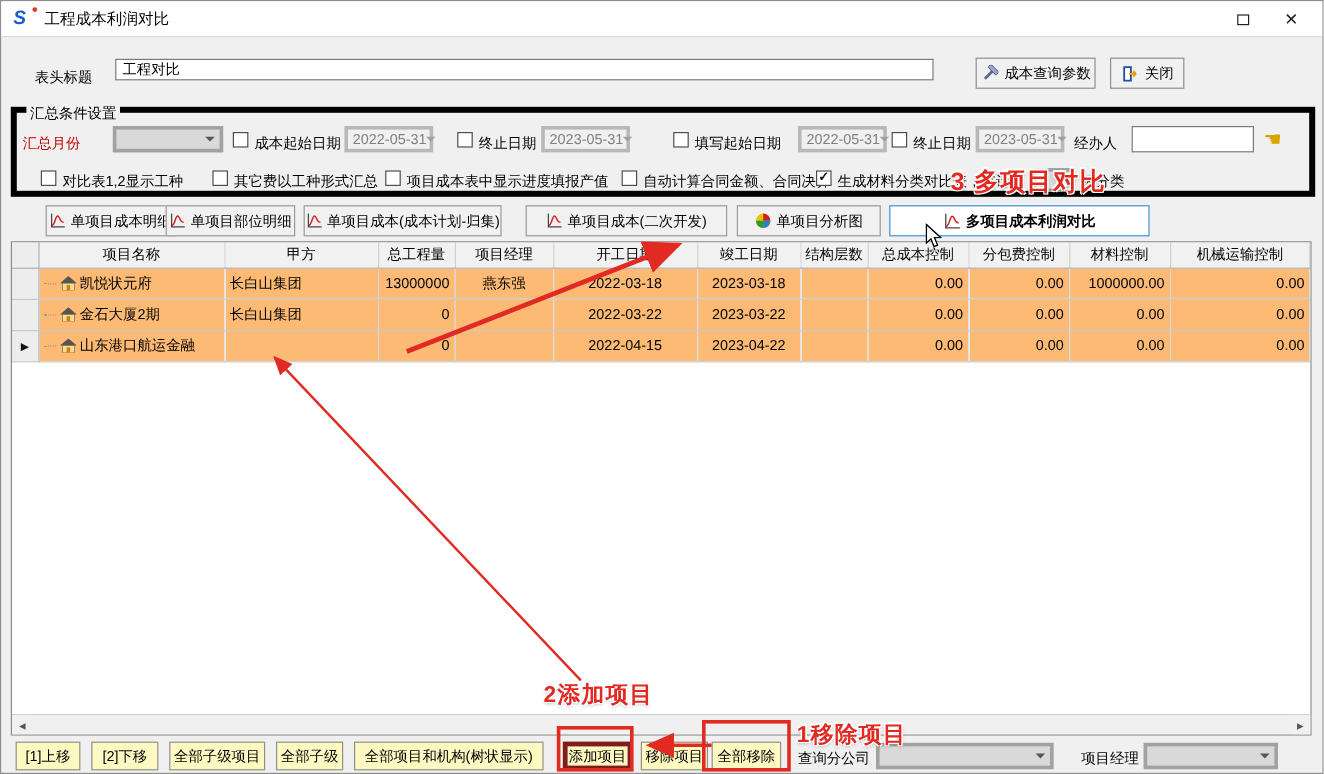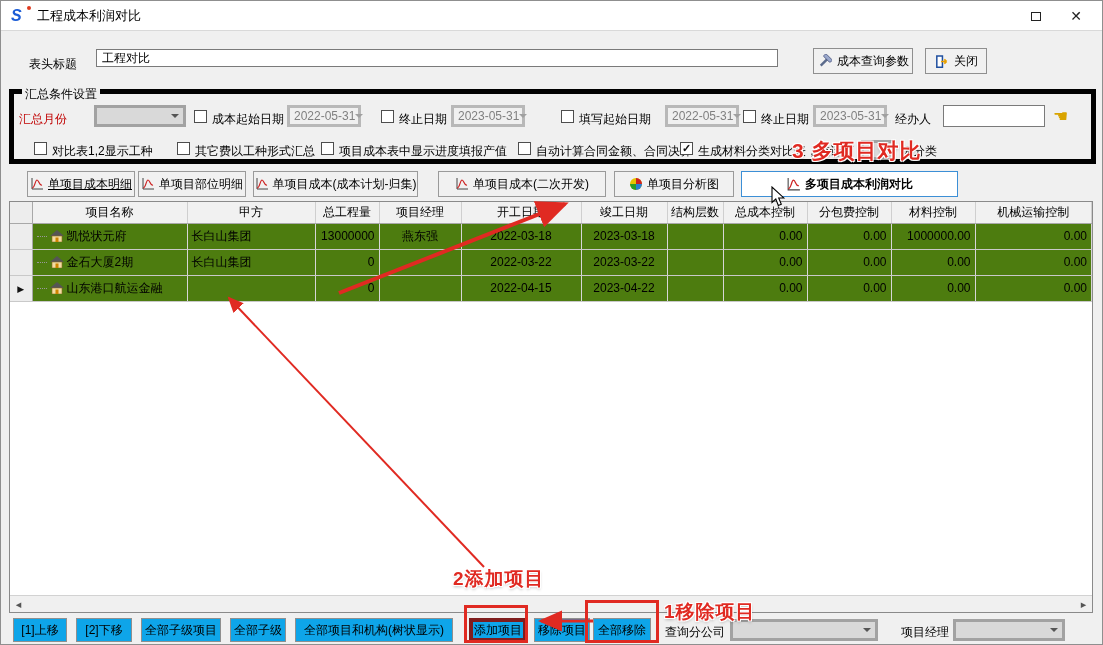--- a/index.html
+++ b/index.html
@@ -29,30 +29,30 @@
   .groupbox{position:absolute;left:8px;top:88px;width:1087px;height:75px;border:5px solid #000000;}
   .legend{position:absolute;left:8px;top:-8px;background:#f0f0f0;padding:0 3px;font-size:12px;color:#000;}
   .redlbl{color:#c00000;}
   
   .tab{position:absolute;top:170px;height:26px;background:#f1f1f1;border:1px solid #9a9a9a;font-size:12px;display:flex;align-items:center;justify-content:center;gap:4px;white-space:nowrap;color:#000;}
   .tab.active{background:#fff;border:1px solid #3c8fd6;font-weight:bold;}
   
   .grid{position:absolute;left:8px;top:200px;width:1084px;height:412px;border:1px solid #8a8a8a;background:#fff;overflow:hidden;}
   .grid table{border-collapse:collapse;table-layout:fixed;width:100%;font-size:12px;}
   .grid th{height:21px;background:#f1f1f1;border-right:1px solid #cfcfcf;border-bottom:1px solid #a8a8a8;font-weight:normal;color:#000;padding:0 2px;white-space:nowrap;overflow:hidden;}
-  .grid td{height:26px;background:#4d7c0f;border-right:1px solid #d6d6d6;border-bottom:1px solid #c9c9c9;padding:0 4px;white-space:nowrap;overflow:hidden;color:#000;}
+  .grid td{height:26px;background:#fdba74;border-right:1px solid #d6d6d6;border-bottom:1px solid #c9c9c9;padding:0 4px;white-space:nowrap;overflow:hidden;color:#000;}
   .grid td.sel,.grid th.sel{background:#ededed;border-right:1px solid #a8a8a8;text-align:center;padding:0;}
   .ar{text-align:right;} .ac{text-align:center;} .al{text-align:left;}
   .namecell{display:flex;align-items:center;gap:3px;}
   .treedots{width:10px;height:1px;border-bottom:1px dotted #999;display:inline-block;}
   .selarrow{font-size:9px;color:#111;}
   .hscroll{position:absolute;left:0;bottom:0;width:100%;height:17px;background:#f0f0f0;border-top:1px solid #d2d2d2;display:flex;justify-content:space-between;align-items:center;}
   .scrollbtn{width:17px;height:16px;display:flex;align-items:center;justify-content:center;color:#555;font-size:11px;background:#f0f0f0;}
   
-  .fbtn{position:absolute;top:617px;height:24px;background:#0ea5e9;border:1px solid #8f8f8f;font-size:12px;display:flex;align-items:center;justify-content:center;white-space:nowrap;color:#000;}
+  .fbtn{position:absolute;top:617px;height:24px;background:#fef9c3;border:1px solid #8f8f8f;font-size:12px;display:flex;align-items:center;justify-content:center;white-space:nowrap;color:#000;}
   .fbtn.focus{border:4px solid #7f1d1d;}
   
   .anno-rect{position:absolute;border:3px solid #e02a22;z-index:49;pointer-events:none;}
   .anno-text{position:absolute;color:#e02a22;font-weight:bold;font-size:19px;z-index:51;letter-spacing:1px;white-space:nowrap;pointer-events:none;
     text-shadow:-1px -1px 0 #fff,1px -1px 0 #fff,-1px 1px 0 #fff,1px 1px 0 #fff,0 2px 3px rgba(0,0,0,.25);}
   .anno-lines{position:absolute;left:0;top:0;z-index:50;pointer-events:none;}
   .cursor{position:absolute;left:770px;top:185px;z-index:60;pointer-events:none;}
   .handicon{position:absolute;font-size:17px;color:#d9a400;line-height:17px;}
 </style>
 </head>
@@ -152,21 +152,21 @@
   <span class="cb checked" style="left:679px;top:141px;"></span>
   <span class="lbl" style="left:697px;top:142px;">生成材料分类对比表，统计第</span>
   <div class="combo gray" style="left:860px;top:139px;width:34px;height:20px;">
     <span></span>
     <span class="arr">
         <span class="tri"></span>
       </span>
   </div>
   <span class="lbl" style="left:900px;top:142px;">级分类</span>
 
-  <div class="tab" style="left:26px;width:108px;text-decoration:underline;">
+  <div class="tab" style="left:37px;width:108px;">
     <svg width="14" height="14" viewBox="0 0 14 14">
         <path d="M2,1 V12 H13" stroke="#444" fill="none"></path>
         <path d="M2,11 C5,11 5,3 7,3 C9,3 9,9 12,8" stroke="#cc2222" fill="none" stroke-width="1.2"></path>
       </svg>
     <span>单项目成本明细</span>
   </div>
   <div class="tab" style="left:137px;width:108px;">
     <svg width="14" height="14" viewBox="0 0 14 14">
         <path d="M2,1 V12 H13" stroke="#444" fill="none"></path>
         <path d="M2,11 C5,11 5,3 7,3 C9,3 9,9 12,8" stroke="#cc2222" fill="none" stroke-width="1.2"></path>

